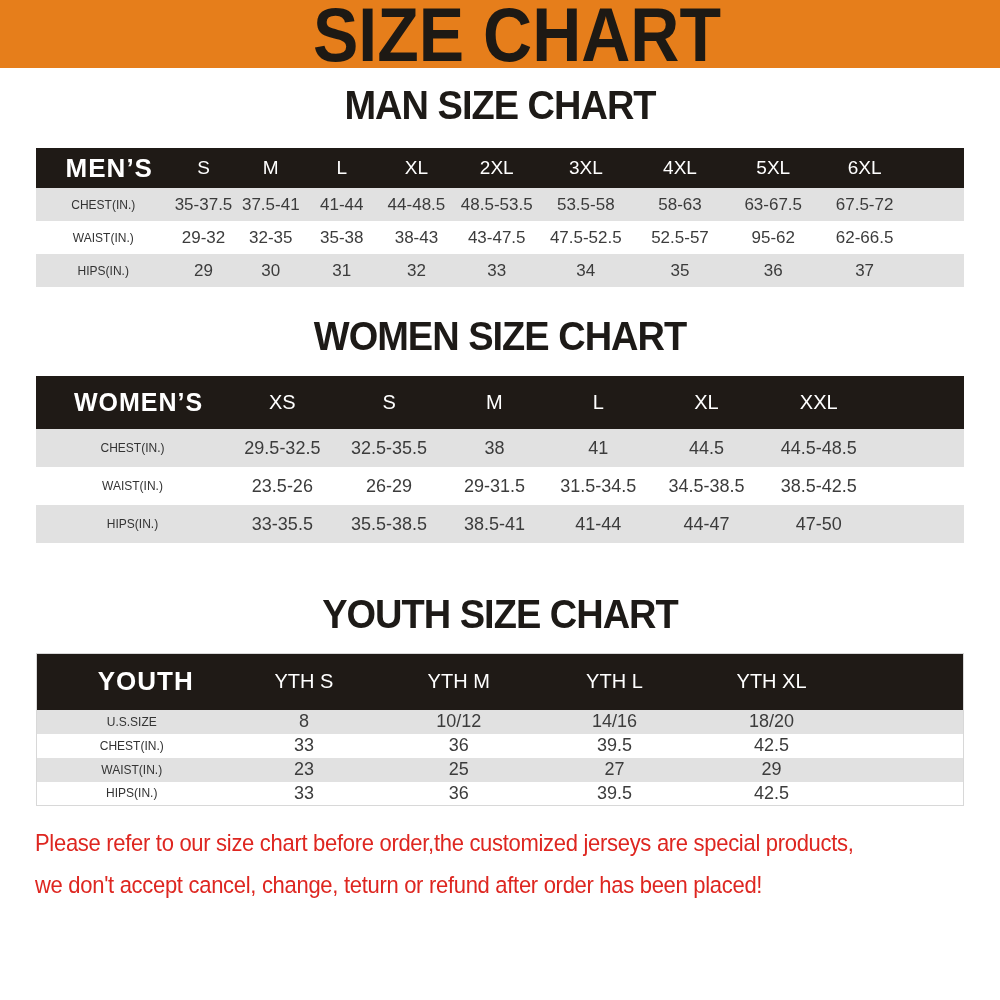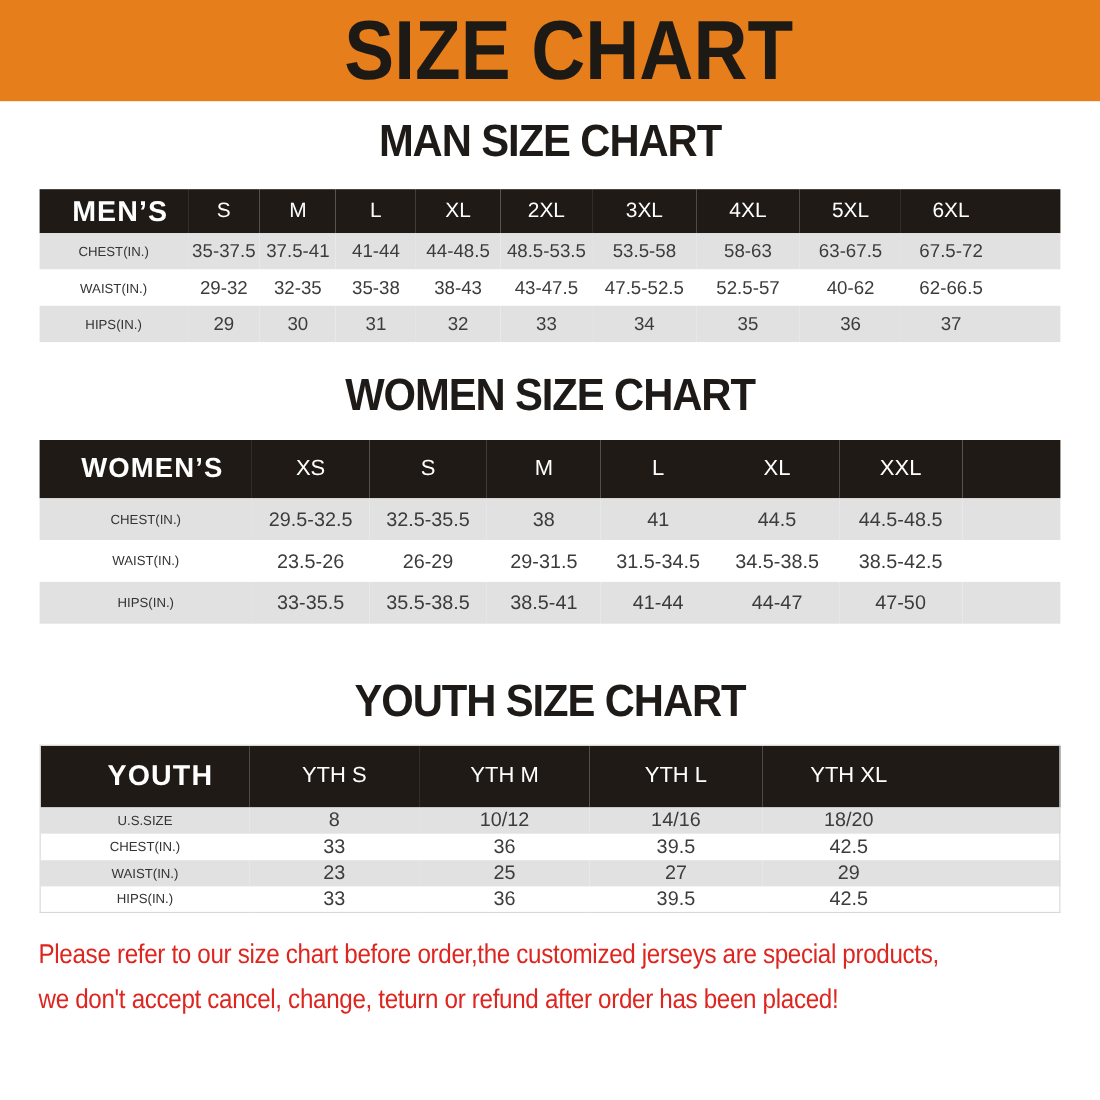--- a/index.html
+++ b/index.html
@@ -3,21 +3,21 @@
 <meta charset="utf-8">
 <style>
   * { margin: 0; padding: 0; box-sizing: border-box; }
   html, body { background: #ffffff; }
   body {
     width: 1000px; height: 1000px;
     font-family: "Liberation Sans", sans-serif;
     overflow: hidden;
   }
   .banner {
-    height: 92px;
+    height: 68px;
     background: #e67e1b;
     display: flex; align-items: center; justify-content: center; padding-left: 34px;
   }
   .banner-title {
     font-size: 68px; font-weight: bold; color: #1d1914;
     letter-spacing: 0px; line-height: 1;
     transform: scaleY(1.12);
     white-space: nowrap;
   }
   h2.section-heading {
@@ -135,21 +135,21 @@
         </tr>
         <tr>
           <td>WAIST(IN.)</td>
           <td>29-32</td>
           <td>32-35</td>
           <td>35-38</td>
           <td>38-43</td>
           <td>43-47.5</td>
           <td>47.5-52.5</td>
           <td>52.5-57</td>
-          <td>40-62</td>
+          <td>95-62</td>
           <td>62-66.5</td>
           <td></td>
         </tr>
         <tr>
           <td>HIPS(IN.)</td>
           <td>29</td>
           <td>30</td>
           <td>31</td>
           <td>32</td>
           <td>33</td>

